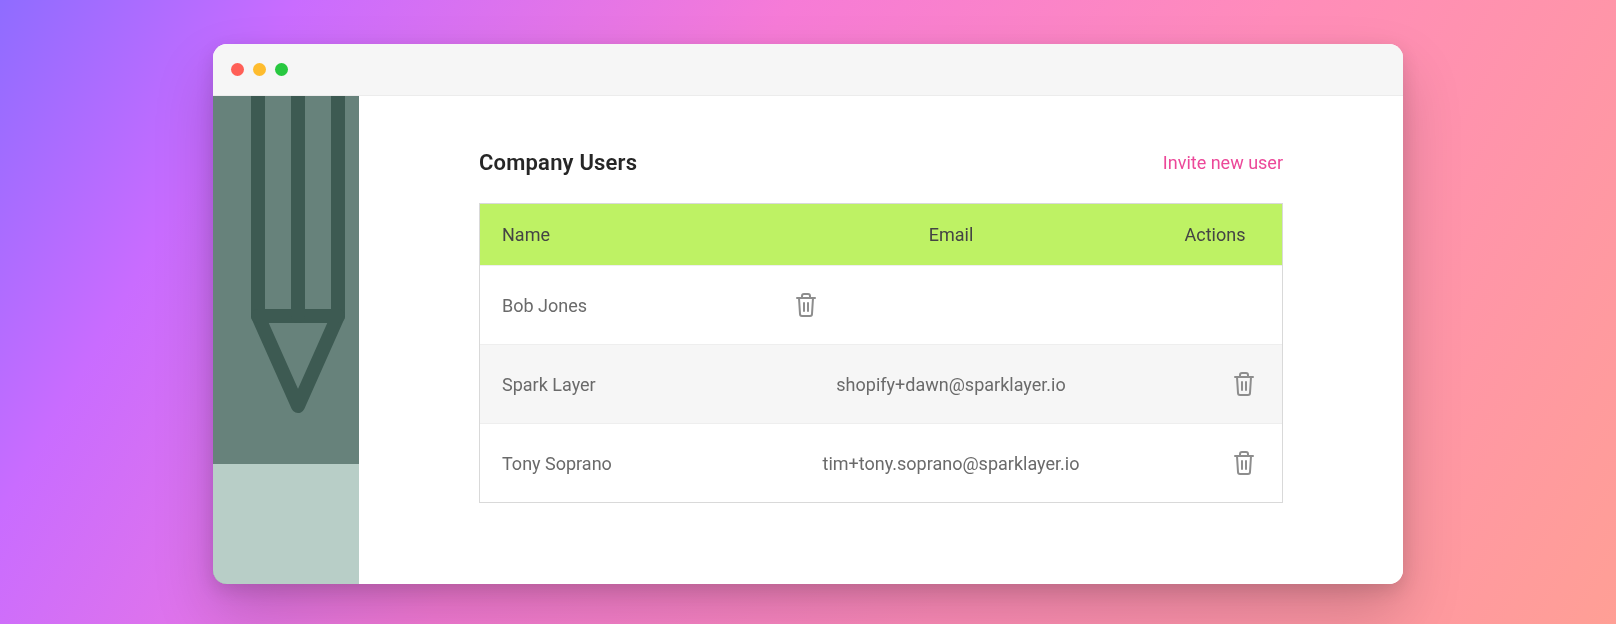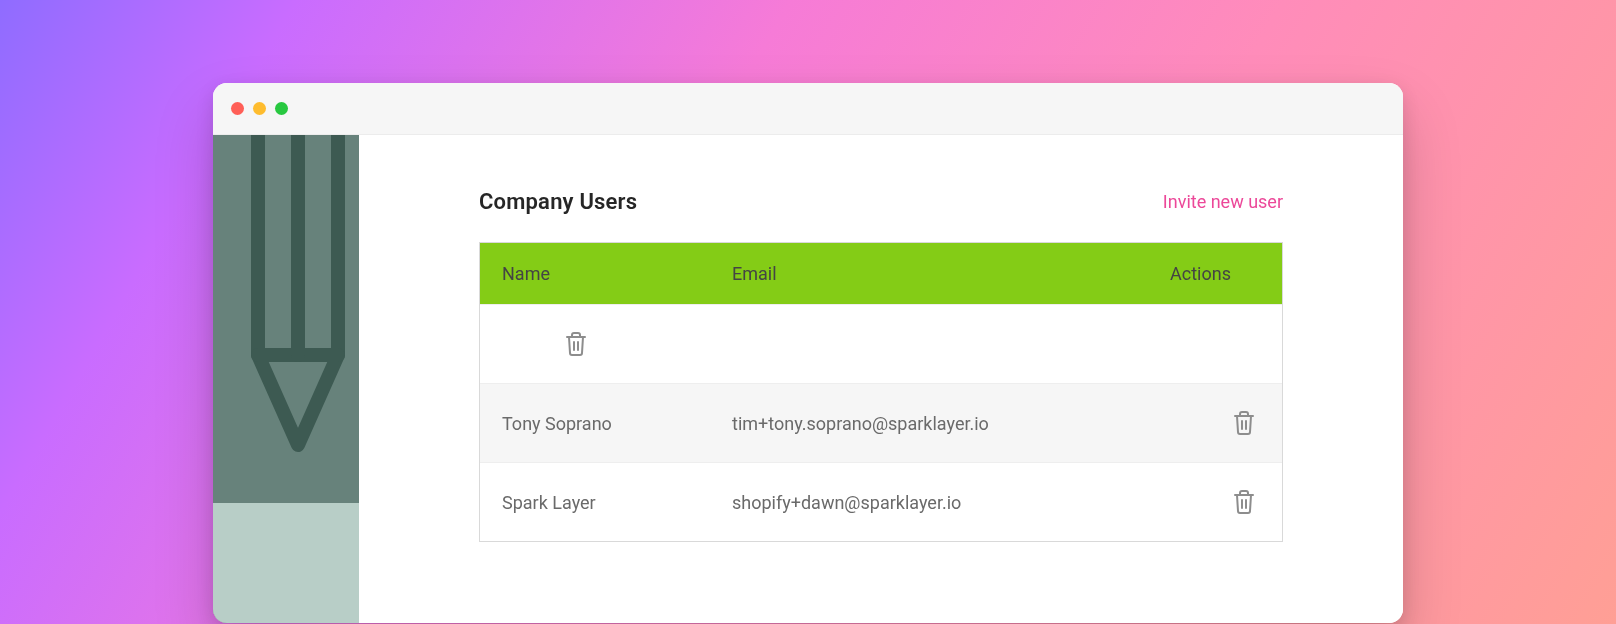--- a/index.html
+++ b/index.html
@@ -16,21 +16,20 @@
   }
   .window {
     width: 1190px;
     height: 540px;
     background: #fff;
     border-radius: 14px;
     box-shadow: 0 30px 60px rgba(0,0,0,.18), 0 6px 18px rgba(0,0,0,.12);
     overflow: hidden;
     display: flex;
     flex-direction: column;
-    margin-top: 39px;
   }
   .titlebar {
     height: 52px;
     background: #f6f6f6;
     border-bottom: 1px solid #ececec;
     display: flex;
     align-items: center;
     padding: 0 18px;
     gap: 9px;
   }
@@ -79,30 +78,30 @@
     color:#ec4899;
     text-decoration:none;
     cursor:pointer;
   }
 
   .table {
     border:1px solid #d9d9d9;
     width:100%;
   }
   .thead {
-    background:#84cc16;
+    background:#bef264;
     display:flex;
     align-items:center;
     padding: 20px 22px;
     color:#444;
     font-size:18px;
   }
   .col-name  { width: 230px; }
-  .col-email { flex: 1; }
-  .col-actions { width: 90px; text-align:left; }
+  .col-email { flex: 1; text-align: center; }
+  .col-actions { width: 90px; text-align:center; }
 
   .trow {
     display:flex;
     align-items:center;
     padding: 22px 22px;
     color:#6a6a6a;
     font-size:18px;
     border-top:1px solid #eee;
   }
   .trow:nth-child(odd){ background:#f6f6f6; }
@@ -156,20 +155,39 @@
       <div class="table">
         <div class="thead">
           <div class="col-name">Name</div>
           <div class="col-email">Email</div>
           <div class="col-actions">Actions</div>
         </div>
 
         <div class="tbody">
 
           <div class="trow">
+            <div class="col-name">Bob Jones</div>
+            <div class="col-actions-cell">
+              <button class="trash-btn">
+                <svg viewBox="0 0 24 26">
+                  <g fill="none" stroke="currentColor" stroke-width="2" stroke-linecap="round" stroke-linejoin="round">
+                    <path d="M3 6h18"></path>
+                      <path d="M8 6V4a2 2 0 0 1 2-2h4a2 2 0 0 1 2 2v2"></path>
+                    <path d="M5 6l1 16a2 2 0 0 0 2 2h8a2 2 0 0 0 2-2l1-16"></path>
+                    <line x1="10" y1="11" x2="10" y2="19"></line>
+                      <line x1="14" y1="11" x2="14" y2="19"></line>
+                  </g>
+                </svg>
+              </button>
+            </div>
+          </div>
+
+          <div class="trow">
+            <div class="col-name">Spark Layer</div>
+            <div class="col-email">shopify+dawn@sparklayer.io</div>
             <div class="col-actions-cell">
               <button class="trash-btn">
                 <svg viewBox="0 0 24 26">
                   <g fill="none" stroke="currentColor" stroke-width="2" stroke-linecap="round" stroke-linejoin="round">
                     <path d="M3 6h18"></path>
                       <path d="M8 6V4a2 2 0 0 1 2-2h4a2 2 0 0 1 2 2v2"></path>
                     <path d="M5 6l1 16a2 2 0 0 0 2 2h8a2 2 0 0 0 2-2l1-16"></path>
                     <line x1="10" y1="11" x2="10" y2="19"></line>
                       <line x1="14" y1="11" x2="14" y2="19"></line>
                   </g>
@@ -189,36 +207,18 @@
                       <path d="M8 6V4a2 2 0 0 1 2-2h4a2 2 0 0 1 2 2v2"></path>
                     <path d="M5 6l1 16a2 2 0 0 0 2 2h8a2 2 0 0 0 2-2l1-16"></path>
                     <line x1="10" y1="11" x2="10" y2="19"></line>
                       <line x1="14" y1="11" x2="14" y2="19"></line>
                   </g>
                 </svg>
               </button>
             </div>
           </div>
 
-          <div class="trow">
-            <div class="col-name">Spark Layer</div>
-            <div class="col-email">shopify+dawn@sparklayer.io</div>
-            <div class="col-actions-cell">
-              <button class="trash-btn">
-                <svg viewBox="0 0 24 26">
-                  <g fill="none" stroke="currentColor" stroke-width="2" stroke-linecap="round" stroke-linejoin="round">
-                    <path d="M3 6h18"></path>
-                      <path d="M8 6V4a2 2 0 0 1 2-2h4a2 2 0 0 1 2 2v2"></path>
-                    <path d="M5 6l1 16a2 2 0 0 0 2 2h8a2 2 0 0 0 2-2l1-16"></path>
-                    <line x1="10" y1="11" x2="10" y2="19"></line>
-                      <line x1="14" y1="11" x2="14" y2="19"></line>
-                  </g>
-                </svg>
-              </button>
-            </div>
-          </div>
-
         </div>
       </div>
 
     </div>
   </div>
 </div>
 
 </body></html>

